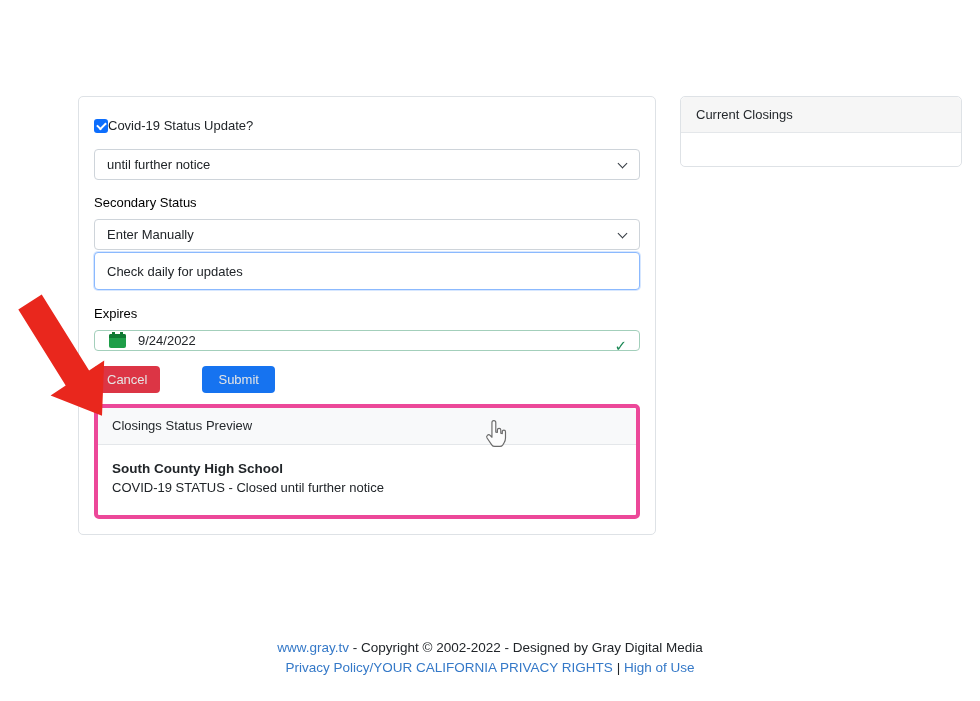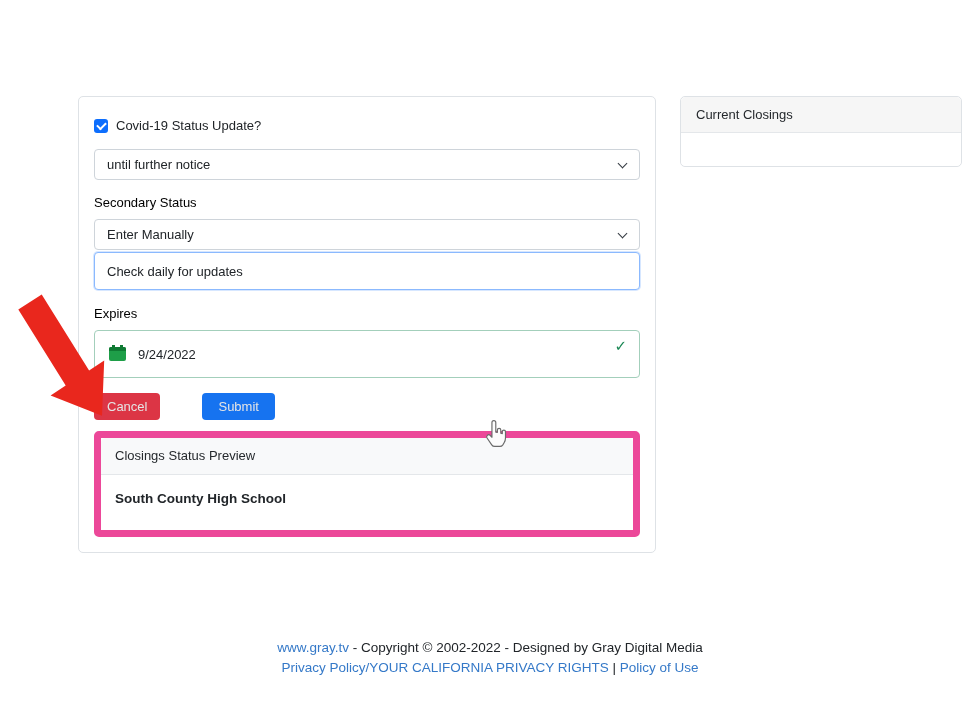--- a/index.html
+++ b/index.html
@@ -15,45 +15,45 @@
 
   
   .card { background:#fff; border:1px solid #dee2e6; border-radius:5px; }
   .card-header { background:#f6f6f6; border-bottom:1px solid #e4e7ea; font-size:13px; color:#25292d; border-radius:5px 5px 0 0; }
 
   .main-card { position:absolute; left:78px; top:96px; width:578px; }
   .main-card .card-header { padding:10px 15px 12px; line-height:1.5; }
   .main-body { padding:15px; }
 
   
-  .check-row { display:flex; align-items:center; gap:8px; margin:6px 0 16px; font-size:13px; }
+  .check-row { display:flex; align-items:center; margin:6px 0 16px; font-size:13px; }
   .checkbox { width:14px; height:14px; background:#0d6efd; border-radius:3px; position:relative; flex:0 0 auto; cursor:pointer; }
   .checkbox::after { content:""; position:absolute; left:3px; top:3.5px; width:7px; height:4px; border-left:2px solid #fff; border-bottom:2px solid #fff; transform:rotate(-45deg); }
 
   .select { position:relative; height:31px; border:1px solid #ced4da; border-radius:4px; font-size:13px; color:#212529; display:flex; align-items:center; padding:0 28px 0 12px; background:#fff; cursor:pointer; }
   .select + .select { margin-top:13px;justify-content:flex-end; }
   .select:first-of-type { margin-top:0; }
   .chevron-down { position:absolute; right:13px; top:10px; width:7px; height:7px; border-right:1.6px solid #343a40; border-bottom:1.6px solid #343a40; transform:rotate(45deg); }
 
   .field-label { font-size:13px; margin:15px 0 9px; color:#000000; }
 
   .text-input { display:block; width:100%; height:38px; border:1px solid #8bb9fe; border-radius:4px; font-size:13px; color:#212529; padding:0 12px; margin-top:2px; outline:none; font-family:inherit; box-shadow:0 0 0 1px rgba(139,185,254,.35); }
 
-  .date-field { position:relative; height:48px; border:1px solid #a3cfbb; border-radius:4px; display:flex; align-items:center; gap:12px; padding:0 14px; font-size:13px; color:#212529; background:#fff; cursor:pointer; }
+  .date-field { position:relative; height:21px; border:1px solid #a3cfbb; border-radius:4px; display:flex; align-items:center; gap:12px; padding:0 14px; font-size:13px; color:#212529; background:#fff; cursor:pointer; }
   .calendar-icon { position:relative; width:17px; height:14px; background:#1e9e48; border-radius:2px; flex:0 0 auto; cursor:pointer; }
   .calendar-icon::before { content:""; position:absolute; left:0; top:0; width:100%; height:4px; background:#0f7a33; border-radius:2px 2px 0 0; }
   .calendar-icon::after { content:""; position:absolute; top:-2px; left:3px; width:3px; height:3px; background:#0f7a33; box-shadow:8px 0 0 #0f7a33; }
   .valid-check { position:absolute; right:12px; top:6px; color:#198754; font-size:15px; font-weight:bold; }
 
   .btn-row { display:flex; margin-top:15px; }
   .btn { border:none; border-radius:4px; font-size:13px; color:#e5e5e5; padding:6px 13px; cursor:pointer; font-family:inherit; }
   .btn-cancel { background:#dc3545; }
   .btn-submit { background:#1673f0; margin-left:42px; padding:6px 16px; }
 
-  .preview-card { margin-top:11px; border:7px solid #ec4899; border-radius:5px; }
+  .preview-card { margin-top:11px; border:4px solid #ec4899; border-radius:5px; }
   .preview-card .card-header { padding:8px 14px; background:#f8f9fa; }
   .preview-body { padding:16px 14px 20px; font-size:13px; }
   .preview-name { font-weight:bold; font-size:13.5px; margin-bottom:4px; }
 
   
   .side-card { position:absolute; left:680px; top:96px; width:282px; }
   .side-card .card-header { padding:10px 15px; }
   .side-body { height:33px; border-radius:0 0 5px 5px; background:#fff; }
 
   
@@ -103,34 +103,35 @@
 
       <div class="btn-row">
         <button class="btn btn-cancel">Cancel</button>
         <button class="btn btn-submit">Submit</button>
       </div>
 
       <div class="preview-card">
         <div class="card-header">Closings Status Preview</div>
         <div class="preview-body">
           <div class="preview-name">South County High School</div>
+          <div>COVID-19 STATUS - Closed until further notice</div>
         </div>
       </div>
 
     </div>
   </div>
 
   <div class="card side-card">
     <div class="card-header">Current Closings</div>
     <div class="side-body"></div>
   </div>
 
   <div class="footer">
     <div><span class="flink">www.gray.tv</span><span> - Copyright © 2002-2022 - Designed by Gray Digital Media</span></div>
-    <div><span class="flink">Privacy Policy/YOUR CALIFORNIA PRIVACY RIGHTS</span><span> | </span><span class="flink">Policy of Use</span></div>
+    <div><span class="flink">Privacy Policy/YOUR CALIFORNIA PRIVACY RIGHTS</span><span> | </span><span class="flink">High of Use</span></div>
   </div>
 
   <svg class="arrow-overlay" viewBox="0 0 130 160">
     <polygon points="41.7,14.4 89.1,90.4 104.2,80.5 102,135.7 50.6,115.5 65.7,105.6 18.3,29.6" fill="#e9271d"></polygon>
   </svg>
 
   <svg class="cursor-overlay" viewBox="0 0 24 30">
     <path d="M10 1.5c1 0 1.8.8 1.8 1.8v9l1.5.3v-2.2c0-.9.7-1.6 1.6-1.6s1.6.7 1.6 1.6v3l1.4.3v-1.7c0-.8.7-1.5 1.5-1.5s1.5.7 1.5 1.5v5.8c0 1.6-.5 3.2-1.3 4.5l-1.2 1.9c-.6.9-1.6 1.5-2.7 1.5h-4.9c-1.1 0-2.2-.6-2.8-1.5l-4.4-6.4c-.5-.8-.4-1.8.3-2.4.7-.7 1.9-.7 2.6 0l1.7 1.7V3.3c0-1 .8-1.8 1.8-1.8z" fill="#fcfcfc" stroke="#6b6b6b" stroke-width="1.1" stroke-linejoin="round"></path>
   </svg>
 

